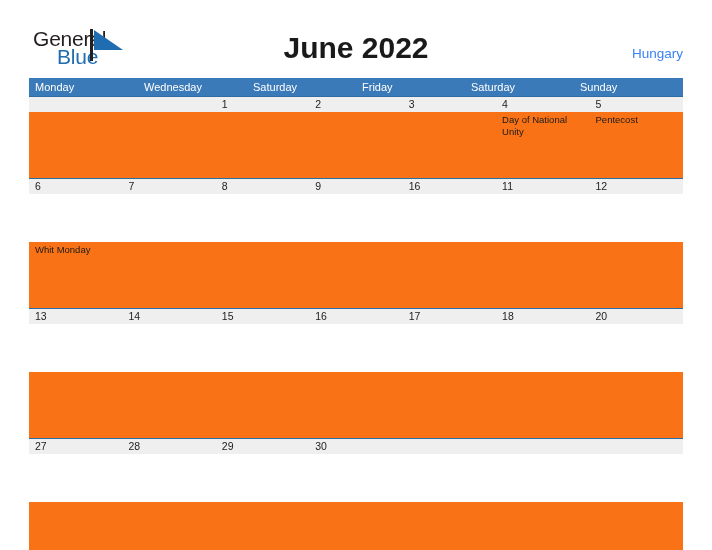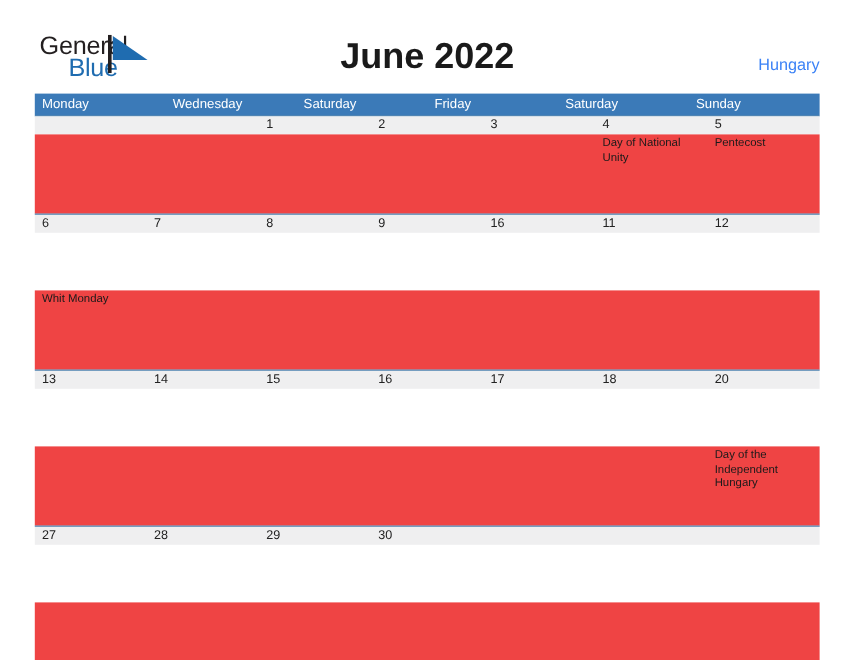--- a/index.html
+++ b/index.html
@@ -126,21 +126,21 @@
 
   .week-daynums {
     display: flex;
     width: 100%;
     height: 15px;
     background: #efeff0;
   }
   .week-body {
     display: flex;
     width: 100%;
-    background: #ef4444;
+    background: #f97316;
   }
 
   .daynum-cell {
     flex: 1 1 0;
     box-sizing: border-box;
     padding-left: 6px;
     font-size: 10.5px;
     line-height: 15px;
     color: #222222;
     font-family: "Liberation Sans", sans-serif;
@@ -244,21 +244,20 @@
         <div class="daynum-cell">18</div>
         <div class="daynum-cell">20</div>
       </div>
       <div class="week-body row-h-std">
         <div class="event-cell"></div>
         <div class="event-cell"></div>
         <div class="event-cell"></div>
         <div class="event-cell"></div>
         <div class="event-cell"></div>
         <div class="event-cell"></div>
-        <div class="event-cell">Day of the Independent Hungary</div>
       </div>
     </div>
 
 
     <div class="week">
       <div class="week-daynums">
         <div class="daynum-cell">27</div>
         <div class="daynum-cell">28</div>
         <div class="daynum-cell">29</div>
         <div class="daynum-cell">30</div>

